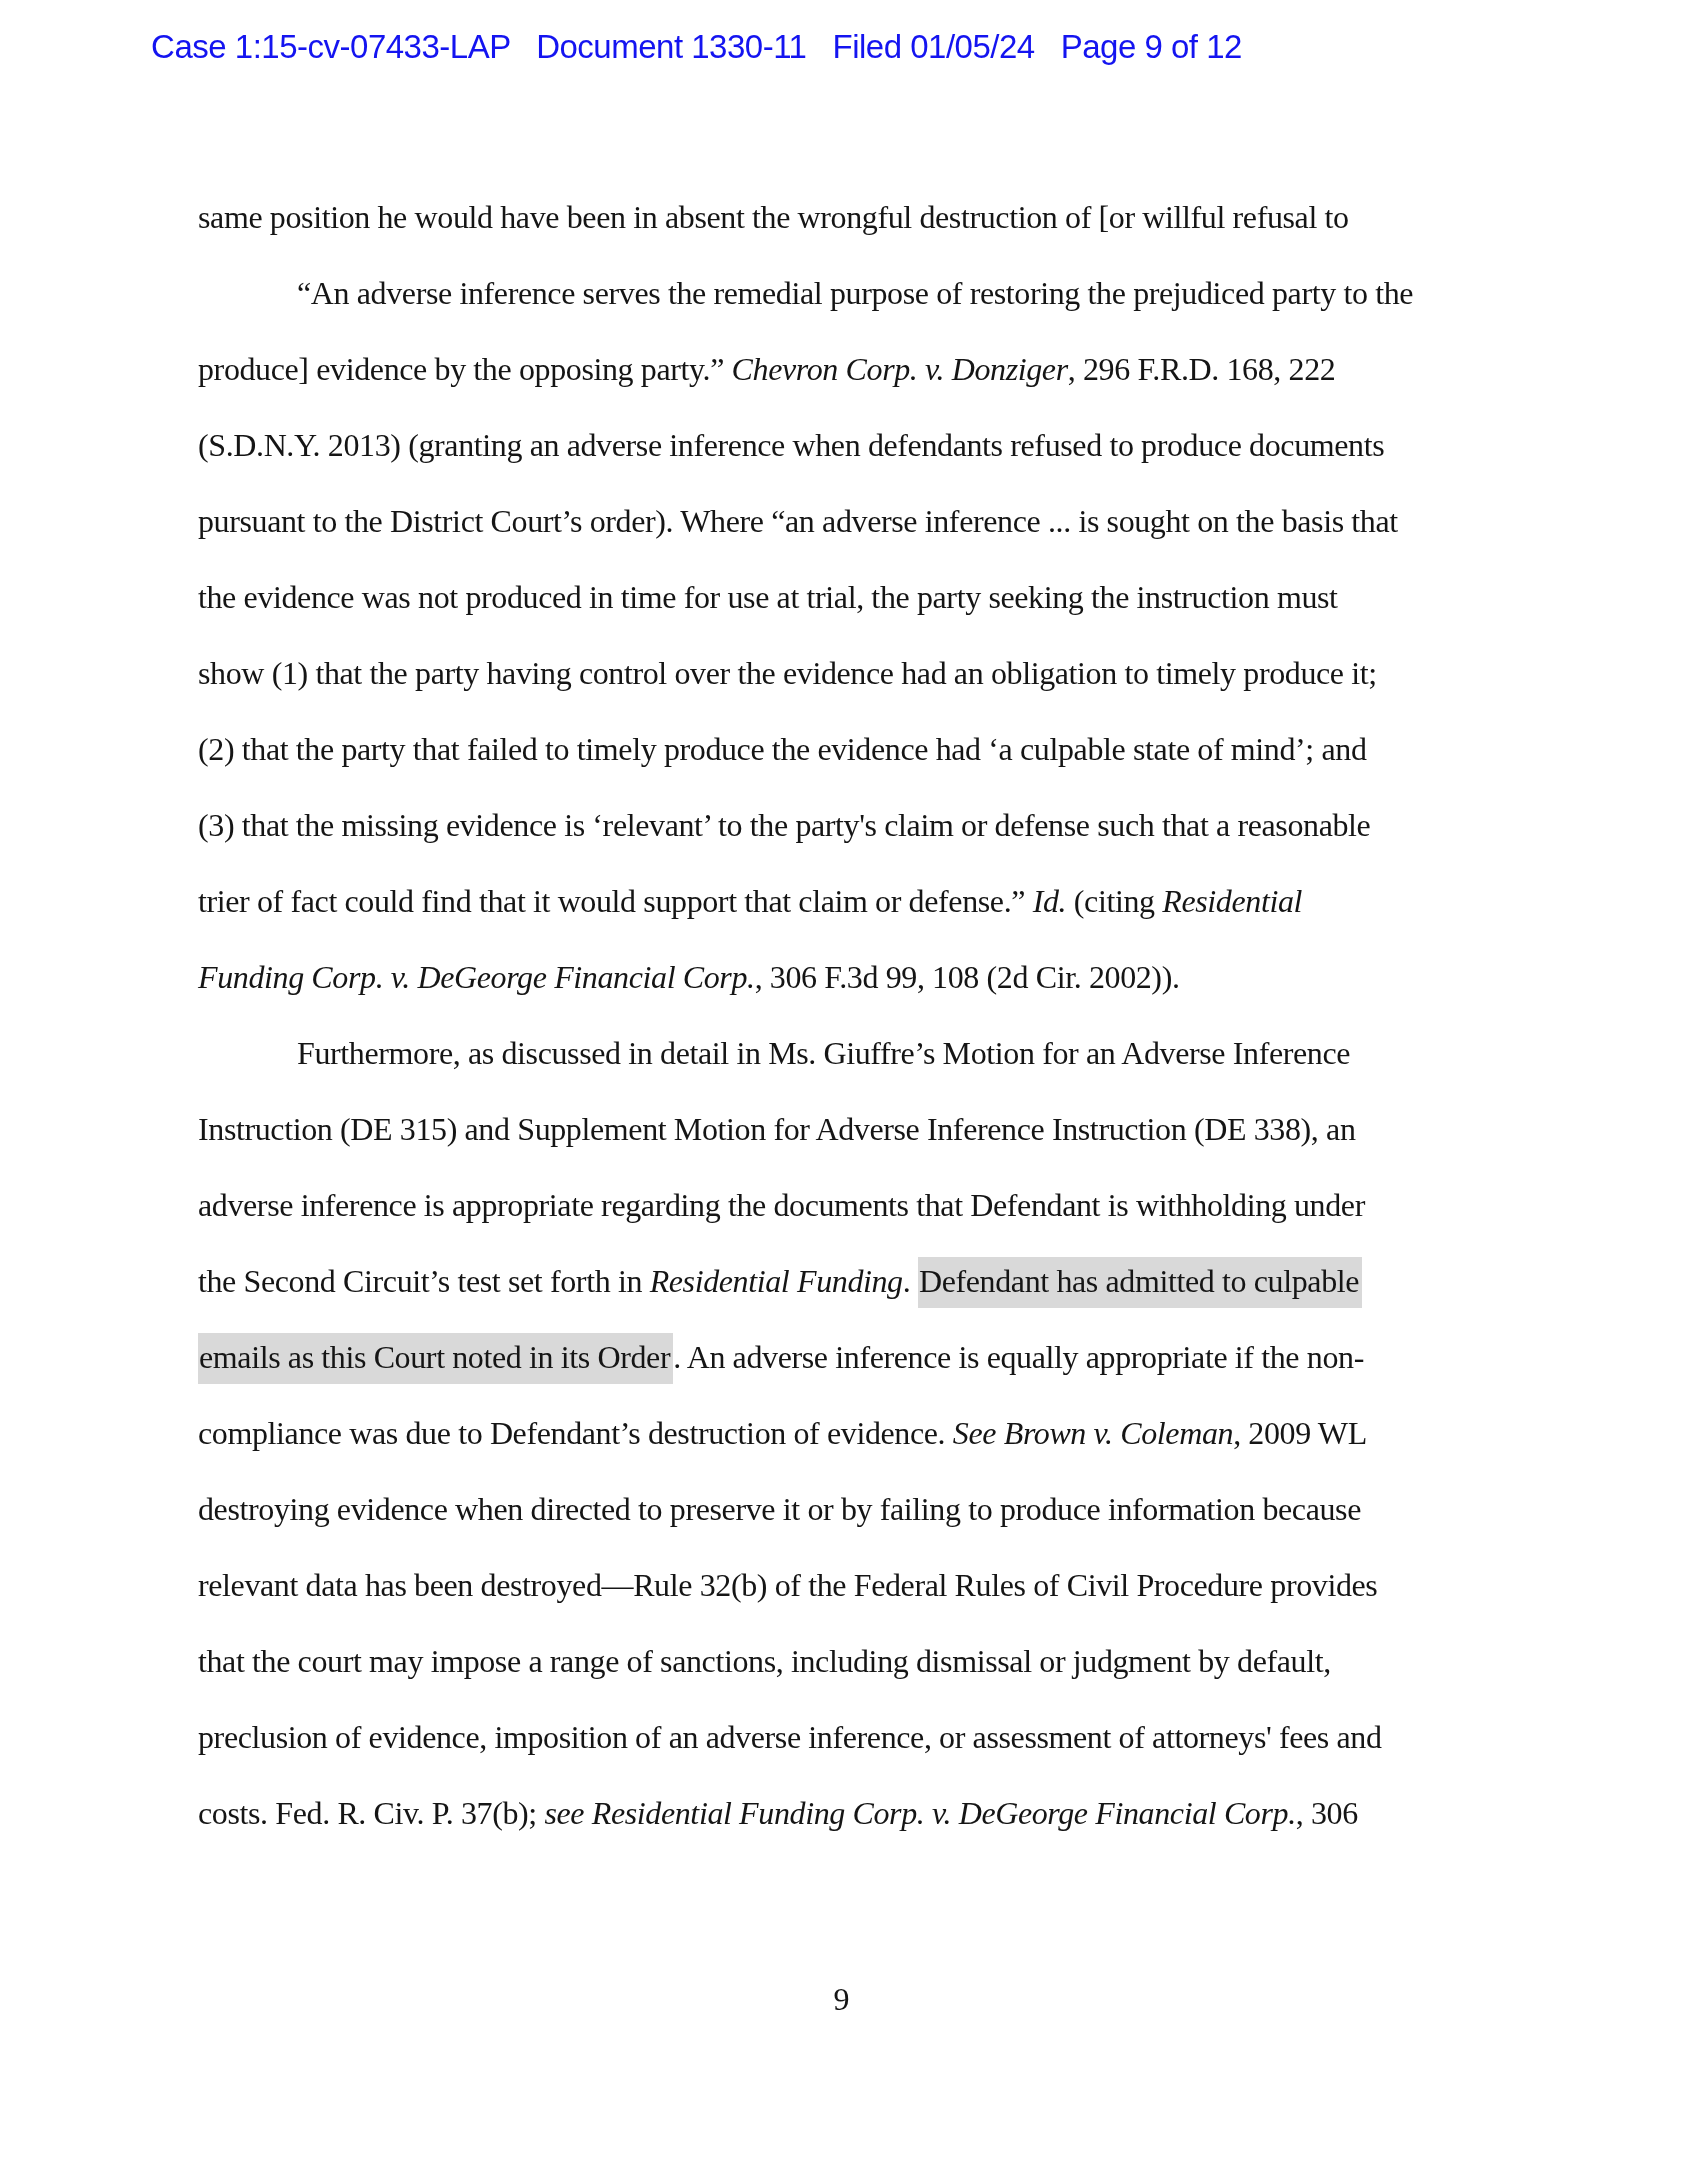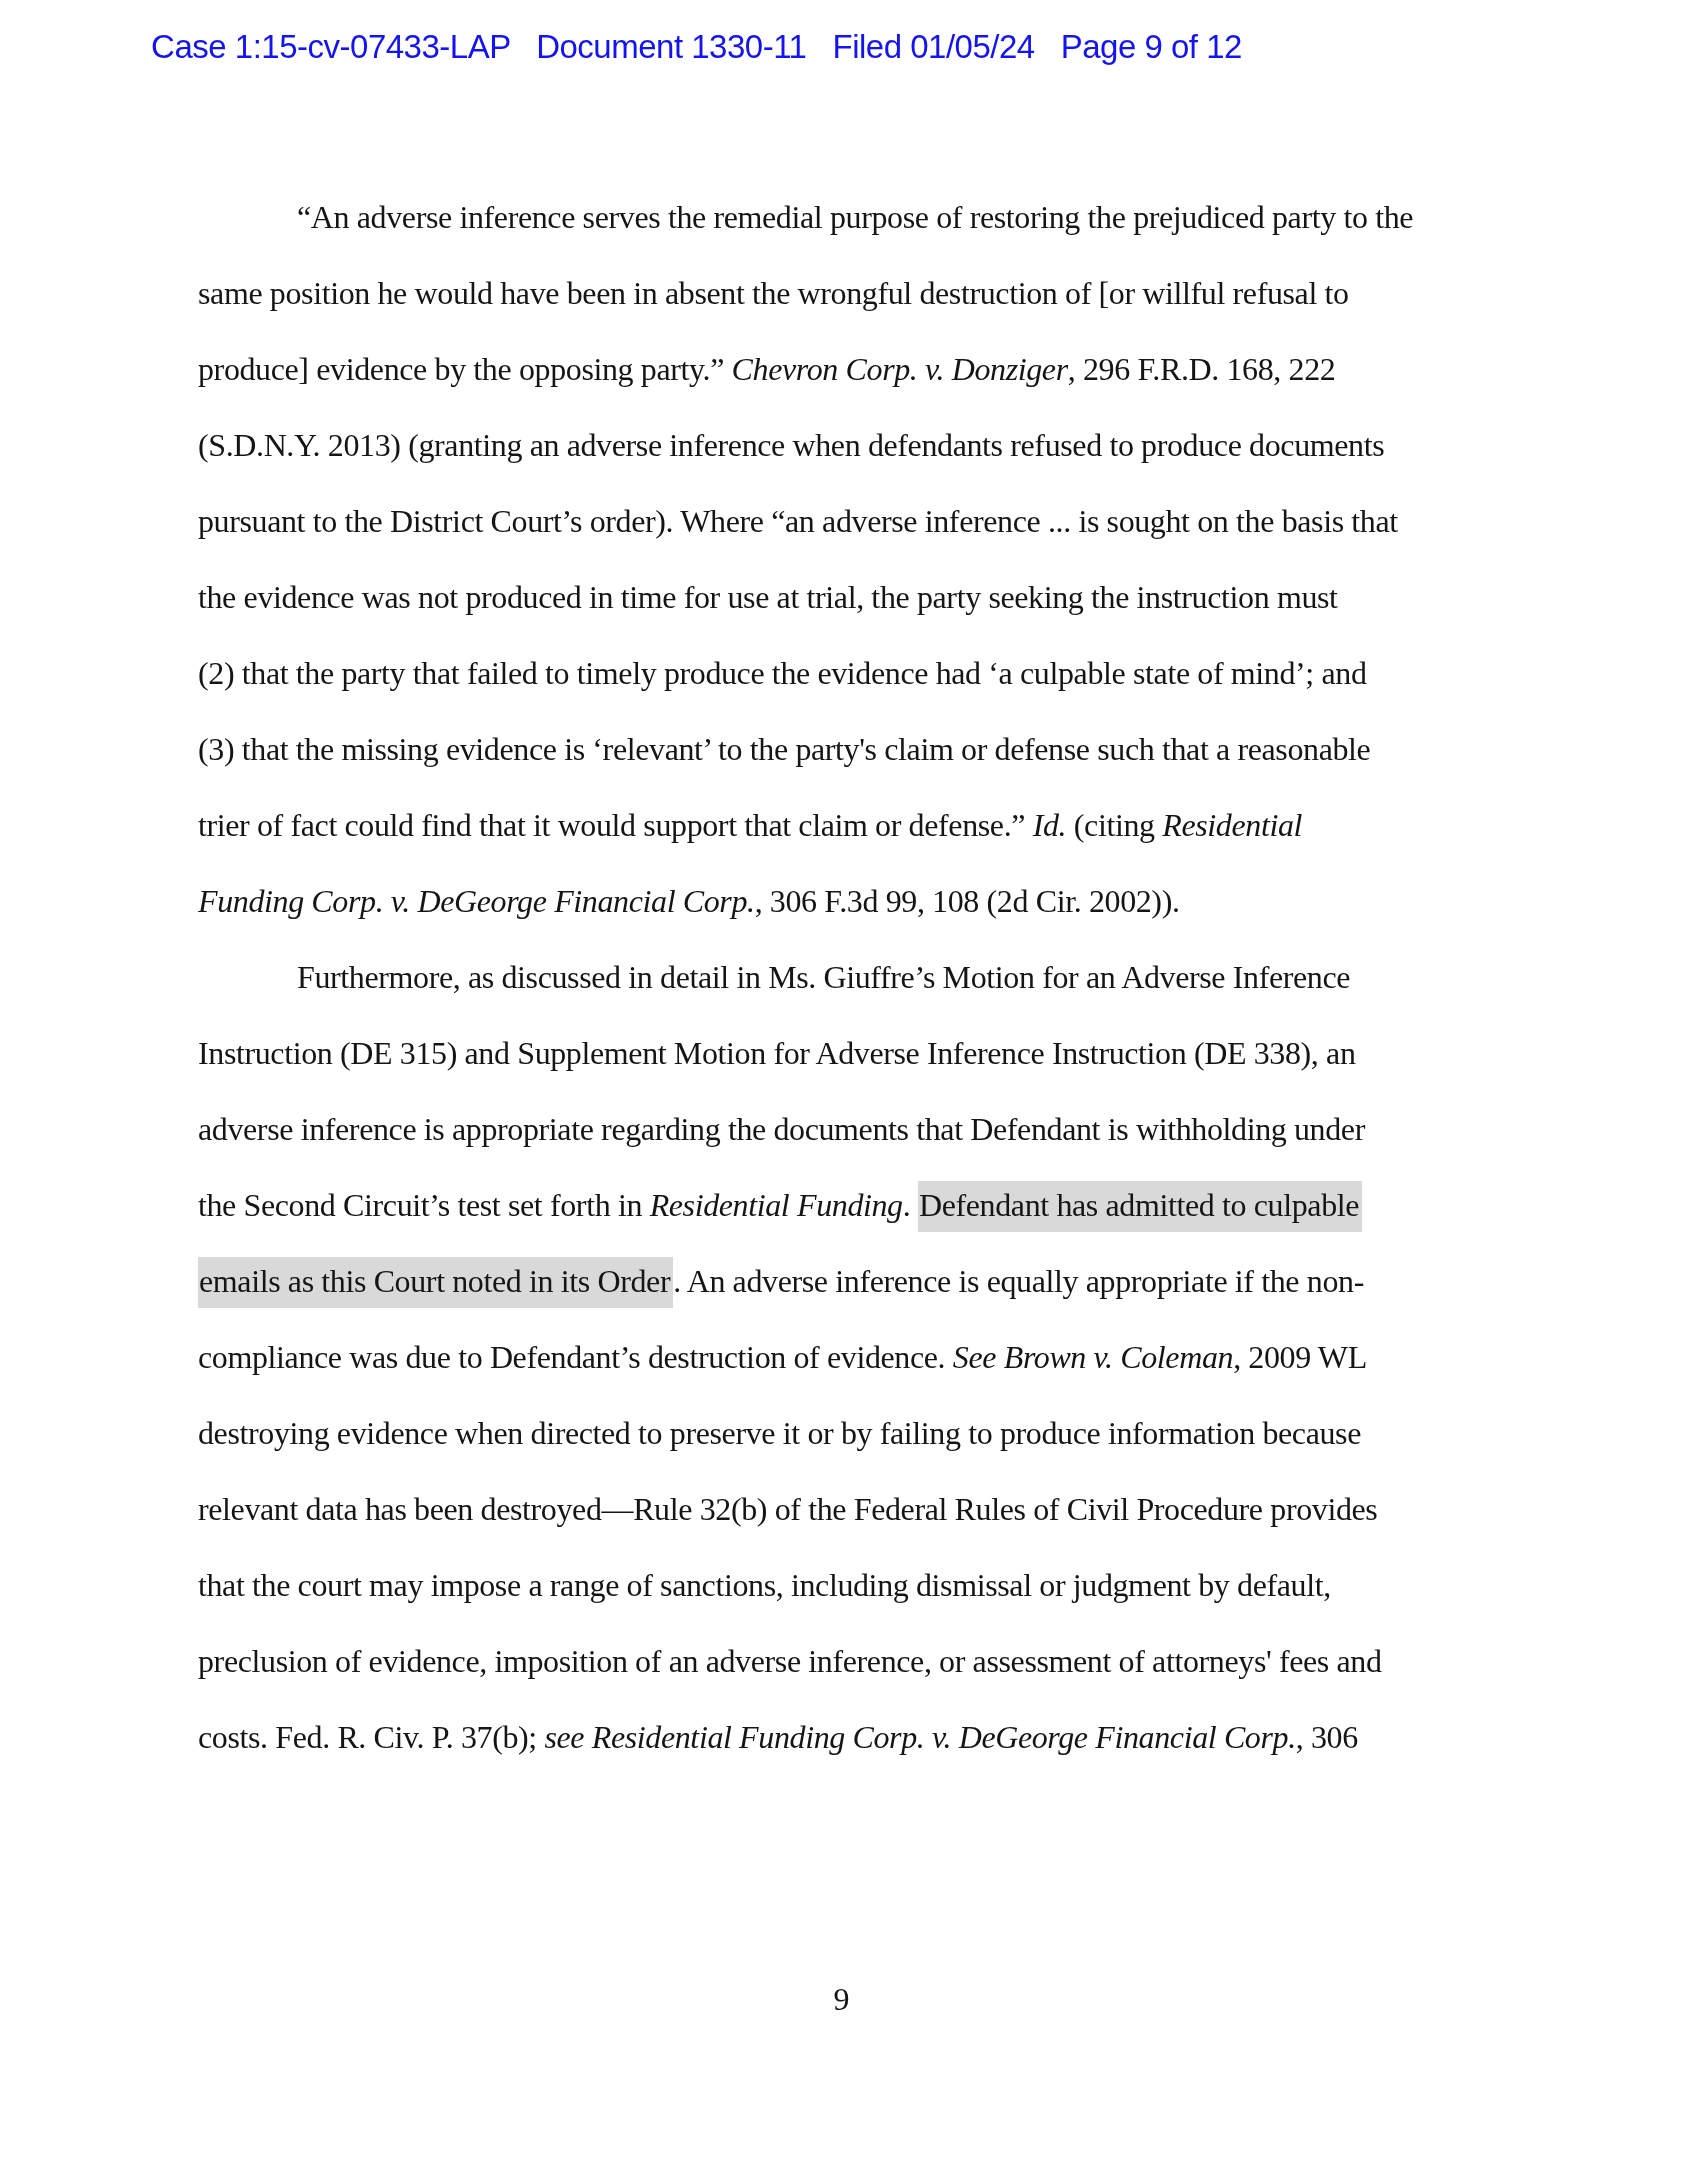--- a/index.html
+++ b/index.html
@@ -59,26 +59,27 @@
     color: #151515;
   }
 </style>
 </head>
 <body>
 
 <div class="page">
   <div class="case-header" style="color: rgb(20, 20, 240);">Case 1:15-cv-07433-LAP   Document 1330-11   Filed 01/05/24   Page 9 of 12</div>
 
   <div class="doc-body" style="color: rgb(21, 21, 21);">
+      <div class="line"><span class="n">same position he would have been in absent the wrongful destruction of [or willful refusal to</span></div>
       <div class="line indent"><span class="n">“An adverse inference serves the remedial purpose of restoring the prejudiced party to the</span></div>
-      <div class="line"><span class="n">same position he would have been in absent the wrongful destruction of [or willful refusal to</span></div>
       <div class="line"><span class="n">produce] evidence by the opposing party.” </span><span class="i">Chevron Corp. v. Donziger</span><span class="n">, 296 F.R.D. 168, 222</span></div>
       <div class="line"><span class="n">(S.D.N.Y. 2013) (granting an adverse inference when defendants refused to produce documents</span></div>
       <div class="line"><span class="n">pursuant to the District Court’s order). Where “an adverse inference ... is sought on the basis that</span></div>
       <div class="line"><span class="n">the evidence was not produced in time for use at trial, the party seeking the instruction must</span></div>
+      <div class="line"><span class="n">show (1) that the party having control over the evidence had an obligation to timely produce it;</span></div>
       <div class="line"><span class="n">(2) that the party that failed to timely produce the evidence had ‘a culpable state of mind’; and</span></div>
       <div class="line"><span class="n">(3) that the missing evidence is ‘relevant’ to the party's claim or defense such that a reasonable</span></div>
       <div class="line"><span class="n">trier of fact could find that it would support that claim or defense.” </span><span class="i">Id.</span><span class="n"> (citing </span><span class="i">Residential</span></div>
       <div class="line"><span class="i">Funding Corp. v. DeGeorge Financial Corp.</span><span class="n">, 306 F.3d 99, 108 (2d Cir. 2002)).</span></div>
       <div class="line indent"><span class="n">Furthermore, as discussed in detail in Ms. Giuffre’s Motion for an Adverse Inference</span></div>
       <div class="line"><span class="n">Instruction (DE 315) and Supplement Motion for Adverse Inference Instruction (DE 338), an</span></div>
       <div class="line"><span class="n">adverse inference is appropriate regarding the documents that Defendant is withholding under</span></div>
       <div class="line"><span class="n">the Second Circuit’s test set forth in </span><span class="i">Residential Funding</span><span class="n">. </span><span class="h" style="background-color: rgb(217, 217, 217);">Defendant has admitted to culpable</span></div>
       <div class="line"><span class="h" style="background-color: rgb(217, 217, 217); text-align: center;">emails as this Court noted in its Order</span><span class="n">. An adverse inference is equally appropriate if the non-</span></div>
       <div class="line"><span class="n">compliance was due to Defendant’s destruction of evidence. </span><span class="i">See Brown v. Coleman</span><span class="n">, 2009 WL</span></div>

